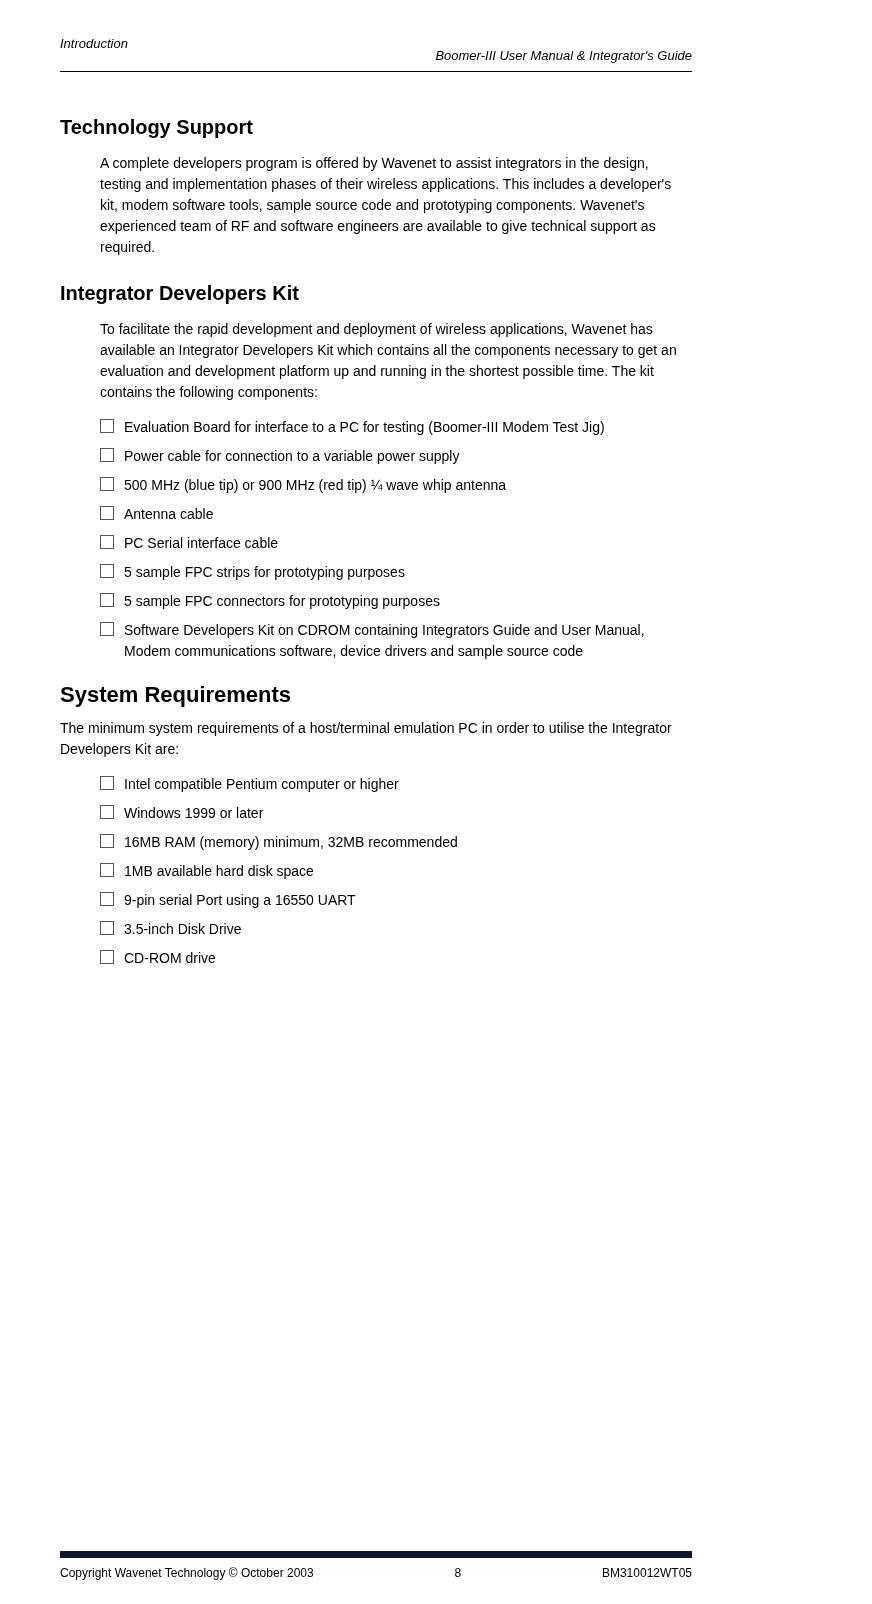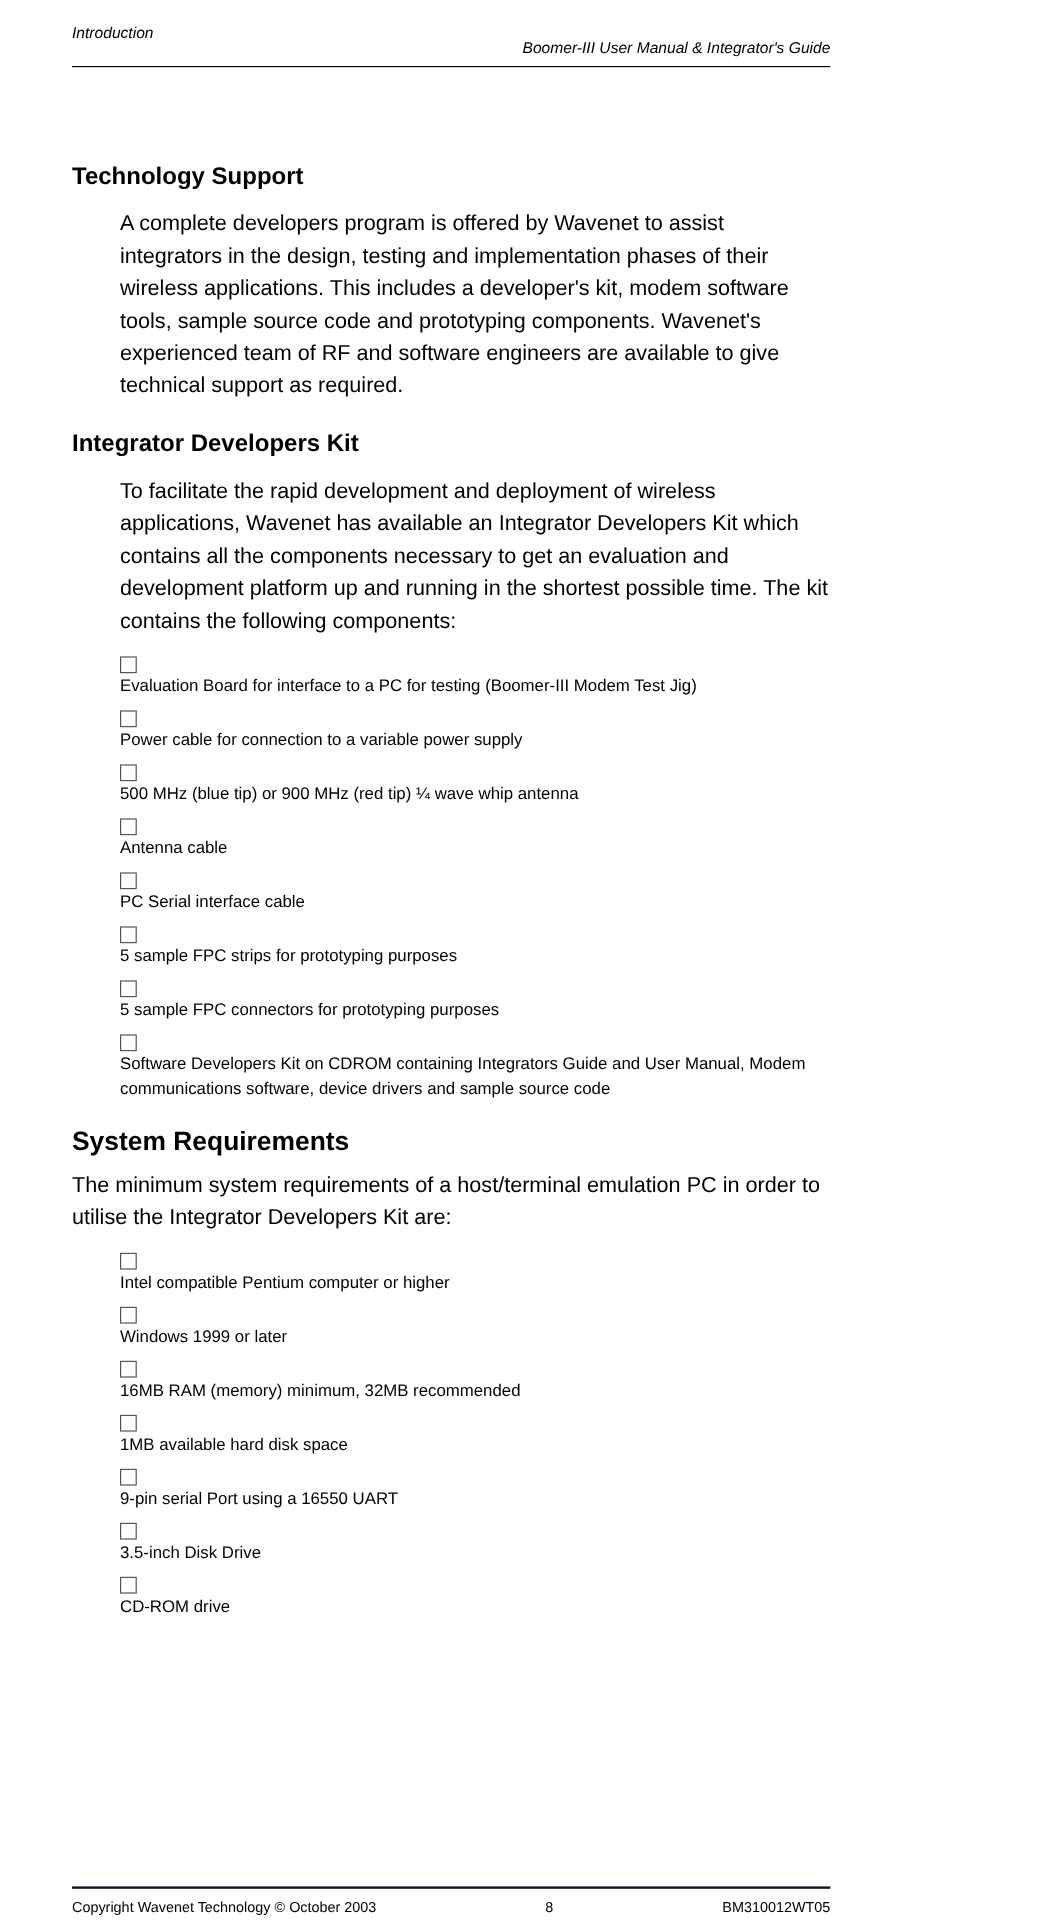--- a/index.html
+++ b/index.html
@@ -8,42 +8,41 @@
       font-size: 14px;
       color: #000;
       background: #fff;
       width: 872px;
       min-height: 1604px;
       position: relative;
     }
     .page {
       width: 752px;
       min-height: 1604px;
-      padding: 0 60px;
+      padding: 16px 60px;
       position: relative;
       display: flex;
       flex-direction: column;
-      gap: 36px;
     }
     .header {
       display: flex;
       justify-content: space-between;
       align-items: center;
       border-bottom: 1px solid #000;
       padding: 8px 0;
       margin-bottom: 20px;
       font-size: 13px;
     }
     .header-left { font-style: italic; }
     .header-right { font-style: italic; margin-top: 24px; }
     .footer {
       display: flex;
       justify-content: space-between;
       align-items: center;
-      border-top: 2px solid #0f172a;
+      border-top: 7px solid #0f172a;
       padding: 8px 0;
       margin-top: auto;
       font-size: 12px;
     }
     .content {
       flex: 1;
       padding: 0 0 20px 0;
     }
     h2 {
       font-size: 20px;
@@ -51,39 +50,38 @@
       margin-bottom: 14px;
       margin-top: 24px;
     }
     h3 {
       font-size: 22px;
       font-weight: bold;
       margin-bottom: 10px;
       margin-top: 20px;
     }
     p {
-      font-size: 18px;
+      font-size: 14px;
       line-height: 1.5;
       margin-bottom: 14px;
     }
     .indent {
       margin-left: 40px;
     }
     ul.bullet-list {
       list-style: none;
       margin-left: 40px;
       margin-bottom: 10px;
     }
     ul.bullet-list li {
       display: flex;
       align-items: flex-start;
       margin-bottom: 8px;
       font-size: 14px;
       line-height: 1.5;
-      flex-direction: column;
     }
     ul.bullet-list li .bullet-box {
       width: 14px;
       height: 14px;
       border: 1px solid #555;
       margin-right: 10px;
       margin-top: 2px;
       flex-shrink: 0;
       display: flex;
       align-items: center;

